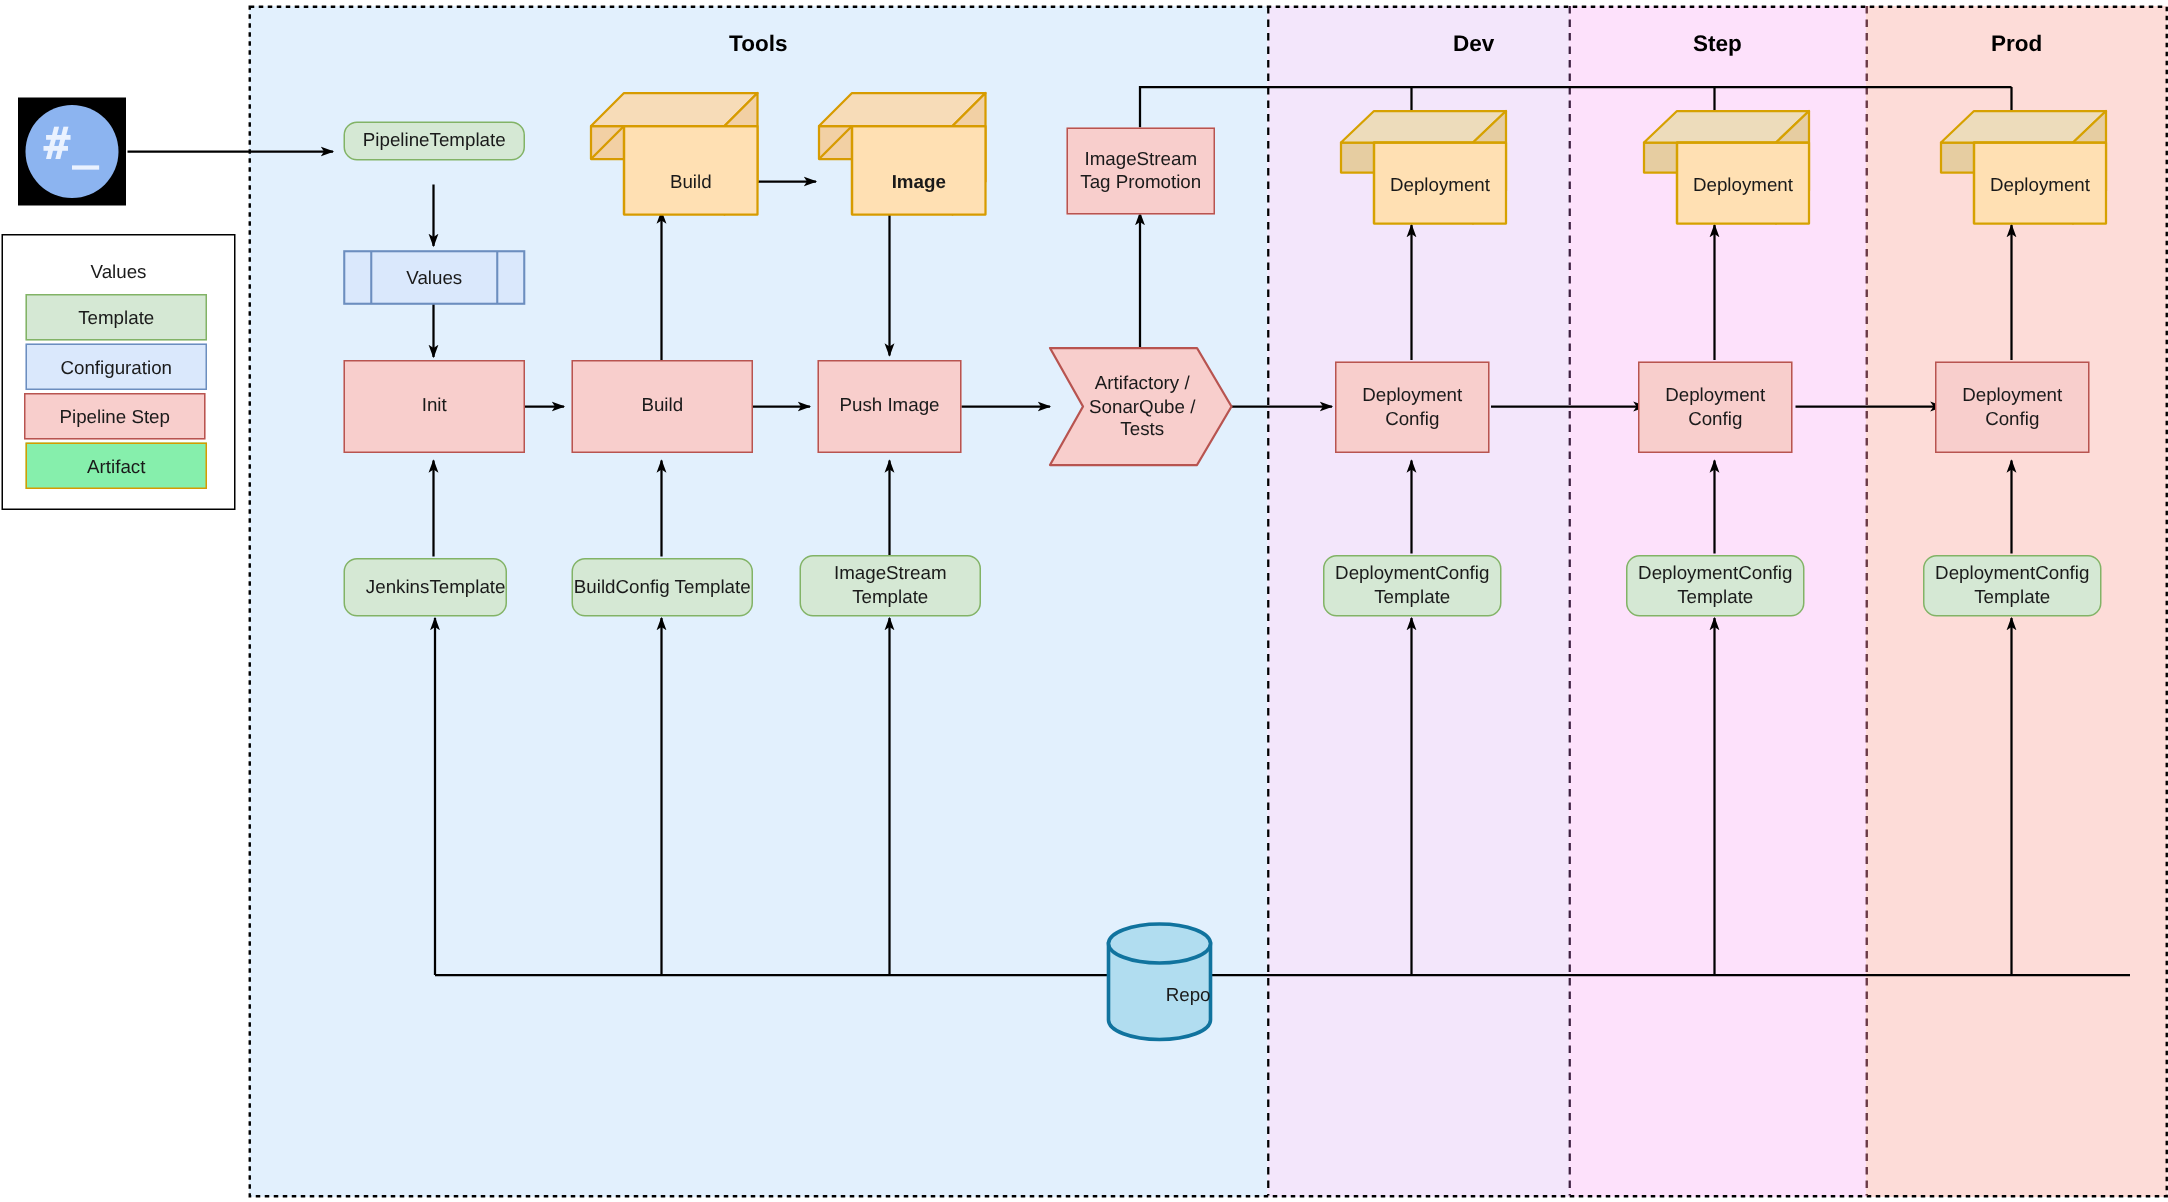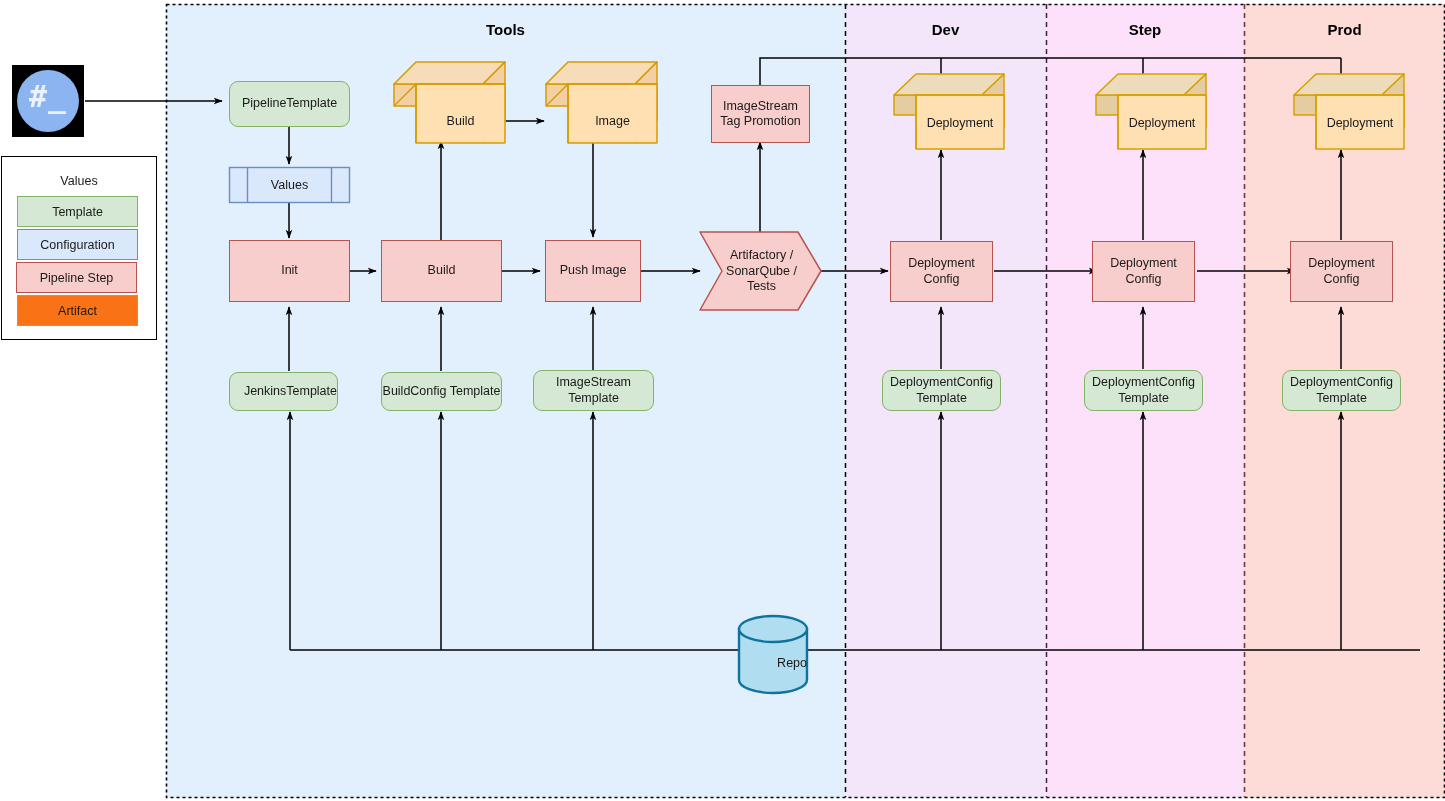--- a/index.html
+++ b/index.html
@@ -14,21 +14,21 @@
   
   .tpl{background:#d5e8d4;border:1.4px solid #82b366;border-radius:9px;font-size:12.5px;color:#1a1a1a;}
   .step{background:#f8cecc;border:1.4px solid #b85450;font-size:12.5px;color:#1a1a1a;}
   .legend-box{position:absolute;background:#fff;border:1.6px solid #000;}
   .legend-title{font-size:12.5px;text-align:center;}
   .legend-row{position:absolute;box-sizing:border-box;display:flex;align-items:center;
               justify-content:center;font-size:12.5px;}
   .lg-tpl{background:#d5e8d4;border:1.4px solid #82b366;}
   .lg-cfg{background:#dae8fc;border:1.4px solid #6c8ebf;}
   .lg-step{background:#f8cecc;border:1.4px solid #b85450;}
-  .lg-art{background:#f97316;border:1.4px solid #d79b00;}
+  .lg-art{background:#86efac;border:1.4px solid #d79b00;}
   .cube-label{position:absolute;font-size:12.5px;text-align:center;pointer-events:none;}
   .hex-label{position:absolute;font-size:12.5px;text-align:center;line-height:1.25;}
   .cyl-label{position:absolute;font-size:12.5px;text-align:right;}
   .term{position:absolute;background:#000;}
   .term-circle{position:absolute;border-radius:50%;background:#8cb4f0;}
   .term-glyph{position:absolute;color:#eaf2ff;font-weight:bold;
               font-family:"DejaVu Sans Mono","Liberation Mono",monospace;}
   .vals-label{position:absolute;font-size:12.5px;text-align:center;}
 </style>
 </head>
@@ -43,21 +43,21 @@
     <rect x="1244" y="4" width="201" height="794" fill="#fddcd8"></rect>
 
     <rect x="166.5" y="4.5" width="1278" height="793" fill="none" stroke="#000" stroke-width="1.6" stroke-dasharray="3 3"></rect>
 
     <line x1="845.5" y1="4" x2="845.5" y2="797" stroke="#000" stroke-width="1.5" stroke-dasharray="5 4"></line>
     <line x1="1046.5" y1="4" x2="1046.5" y2="797" stroke="#3d2040" stroke-width="1.5" stroke-dasharray="5 4"></line>
     <line x1="1244.5" y1="4" x2="1244.5" y2="797" stroke="#6b3a47" stroke-width="1.6" stroke-dasharray="5 4"></line>
   </svg>
 
   <div class="lane-title" style="left:166px;top:21px;width:679px;">Tools</div>
-  <div class="lane-title" style="left:845px;top:21px;width:201px;">Dev</div>
+  <div class="lane-title" style="left:845px;top:21px;width:201px;padding-left:37px;">Dev</div>
   <div class="lane-title" style="left:1046px;top:21px;width:198px;">Step</div>
   <div class="lane-title" style="left:1244px;top:21px;width:201px;">Prod</div>
 
   <svg class="layer">
     <defs>
       <marker id="ah" markerWidth="10" markerHeight="10" refX="8.2" refY="3.6" orient="auto" markerUnits="userSpaceOnUse">
         <path d="M0,0.3 L9,3.6 L0,6.9 L2.2,3.6 Z" fill="#000"></path>
       </marker>
       <marker id="ahg" markerWidth="10" markerHeight="10" refX="8.2" refY="3.6" orient="auto" markerUnits="userSpaceOnUse">
         <path d="M0,0.3 L9,3.6 L0,6.9 L2.2,3.6 Z" fill="#111"></path>
@@ -133,21 +133,21 @@
   <div class="legend-row lg-cfg" style="left:17px;top:229px;width:121px;height:31px;">
     <span>Configuration</span>
   </div>
   <div class="legend-row lg-step" style="left:16px;top:262px;width:121px;height:31px;">
     <span>Pipeline Step</span>
   </div>
   <div class="legend-row lg-art" style="left:17px;top:295px;width:121px;height:31px;">
     <span>Artifact</span>
   </div>
 
-  <div class="node tpl" style="left:229px;top:81px;width:121px;height:46px;">
+  <div class="node tpl" style="left:229px;top:81px;width:121px;height:26px;">
     <span>PipelineTemplate</span>
   </div>
 
   <svg class="layer" style="pointer-events:none;">
     <g>
       <rect x="229.5" y="167.5" width="120" height="35" fill="#dae8fc" stroke="#6c8ebf" stroke-width="1.4"></rect>
       <line x1="247.5" y1="167.5" x2="247.5" y2="202.5" stroke="#6c8ebf" stroke-width="1.4"></line>
       <line x1="331.5" y1="167.5" x2="331.5" y2="202.5" stroke="#6c8ebf" stroke-width="1.4"></line>
     </g>
   </svg>
@@ -168,21 +168,21 @@
   <svg class="layer" style="pointer-events:none;">
     <g stroke="#d79b00" stroke-width="1.5" stroke-linejoin="round">
       <polygon points="546,84 635,84 635,106 546,106" fill="#f2d0a4"></polygon>
       <polygon points="546,84 568,62 657,62 635,84" fill="#f7dcb8"></polygon>
       <polygon points="635,84 657,62 657,121 635,143" fill="#f2d0a4"></polygon>
       <rect x="568" y="84" width="89" height="59" fill="#ffe0b3"></rect>
       <polyline points="568,143 568,84 657,84" fill="none"></polyline>
       <polyline points="568,84 546,106" fill="none"></polyline>
     </g>
   </svg>
-  <div class="cube-label" style="left:568px;top:114px;width:89px;">Image</div>
+  <div class="cube-label" style="left:568px;top:114px;width:89px;font-weight:bold;">Image</div>
 
   <div class="node step" style="left:711px;top:85px;width:99px;height:58px;flex-direction:column;">
     <span>ImageStream</span>
     <span>Tag Promotion</span>
   </div>
 
   <div class="node step" style="left:229px;top:240px;width:121px;height:62px;">
     <span>Init</span>
   </div>
   <div class="node step" style="left:381px;top:240px;width:121px;height:62px;">

